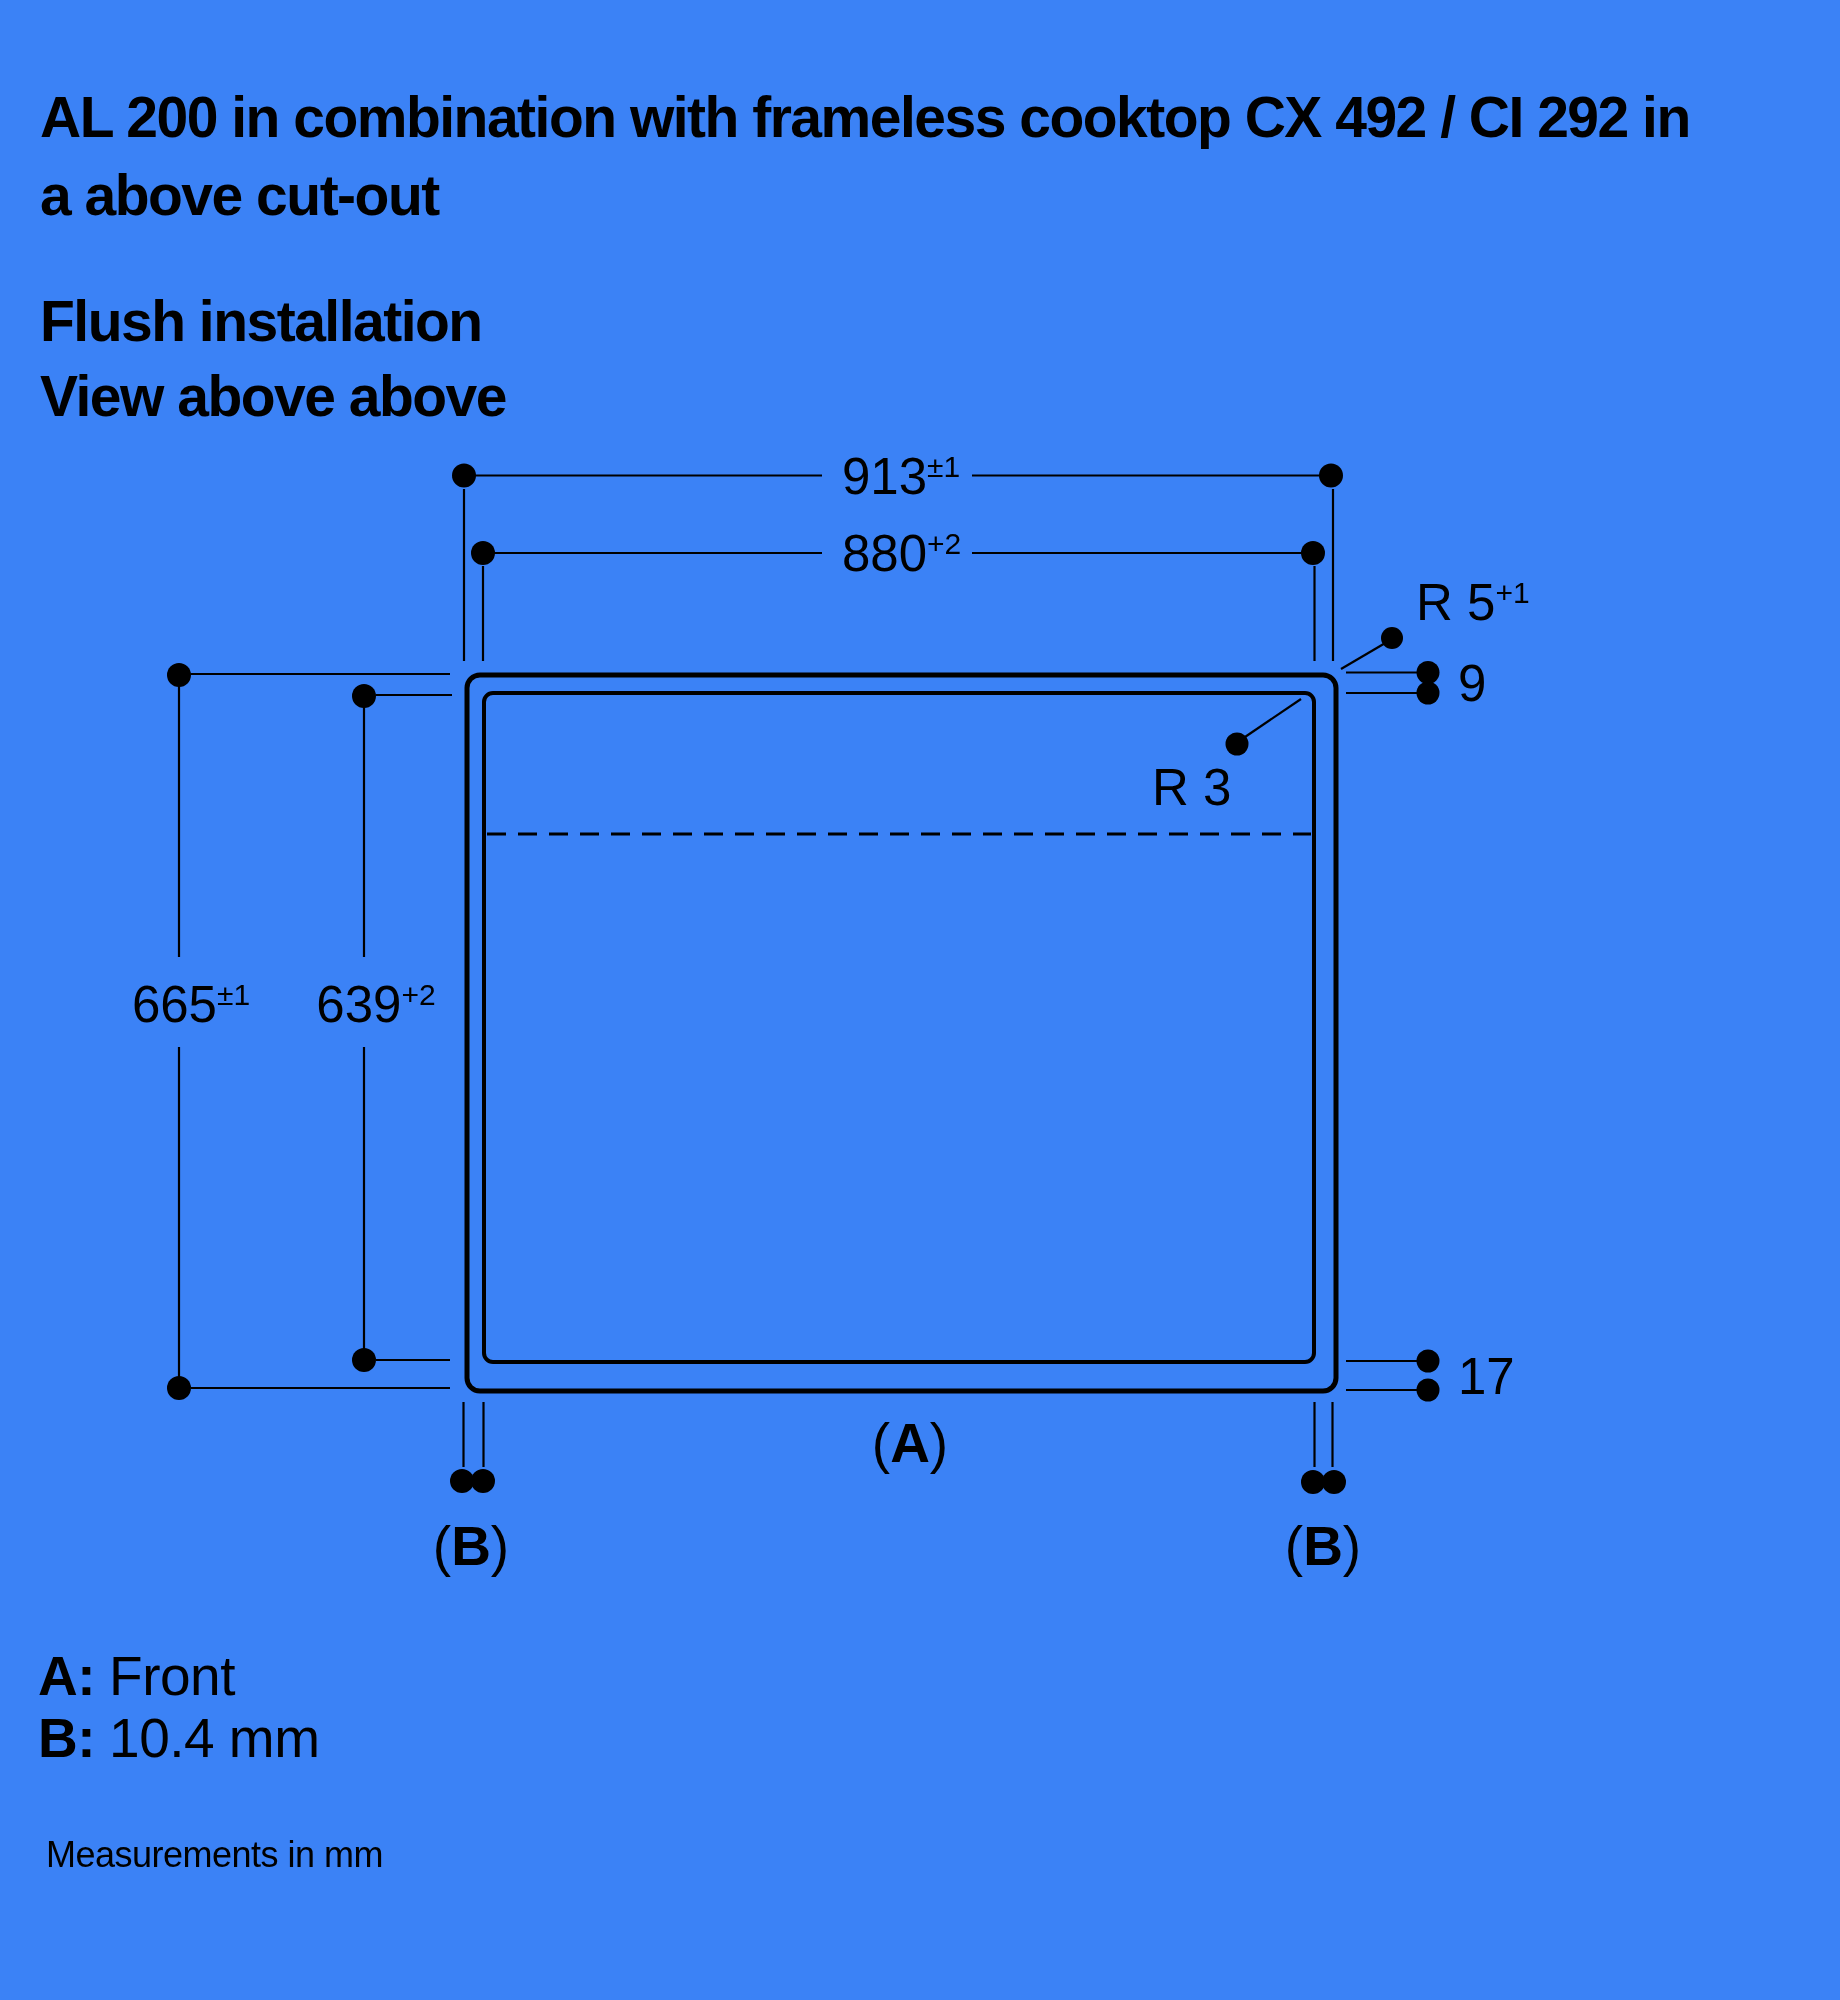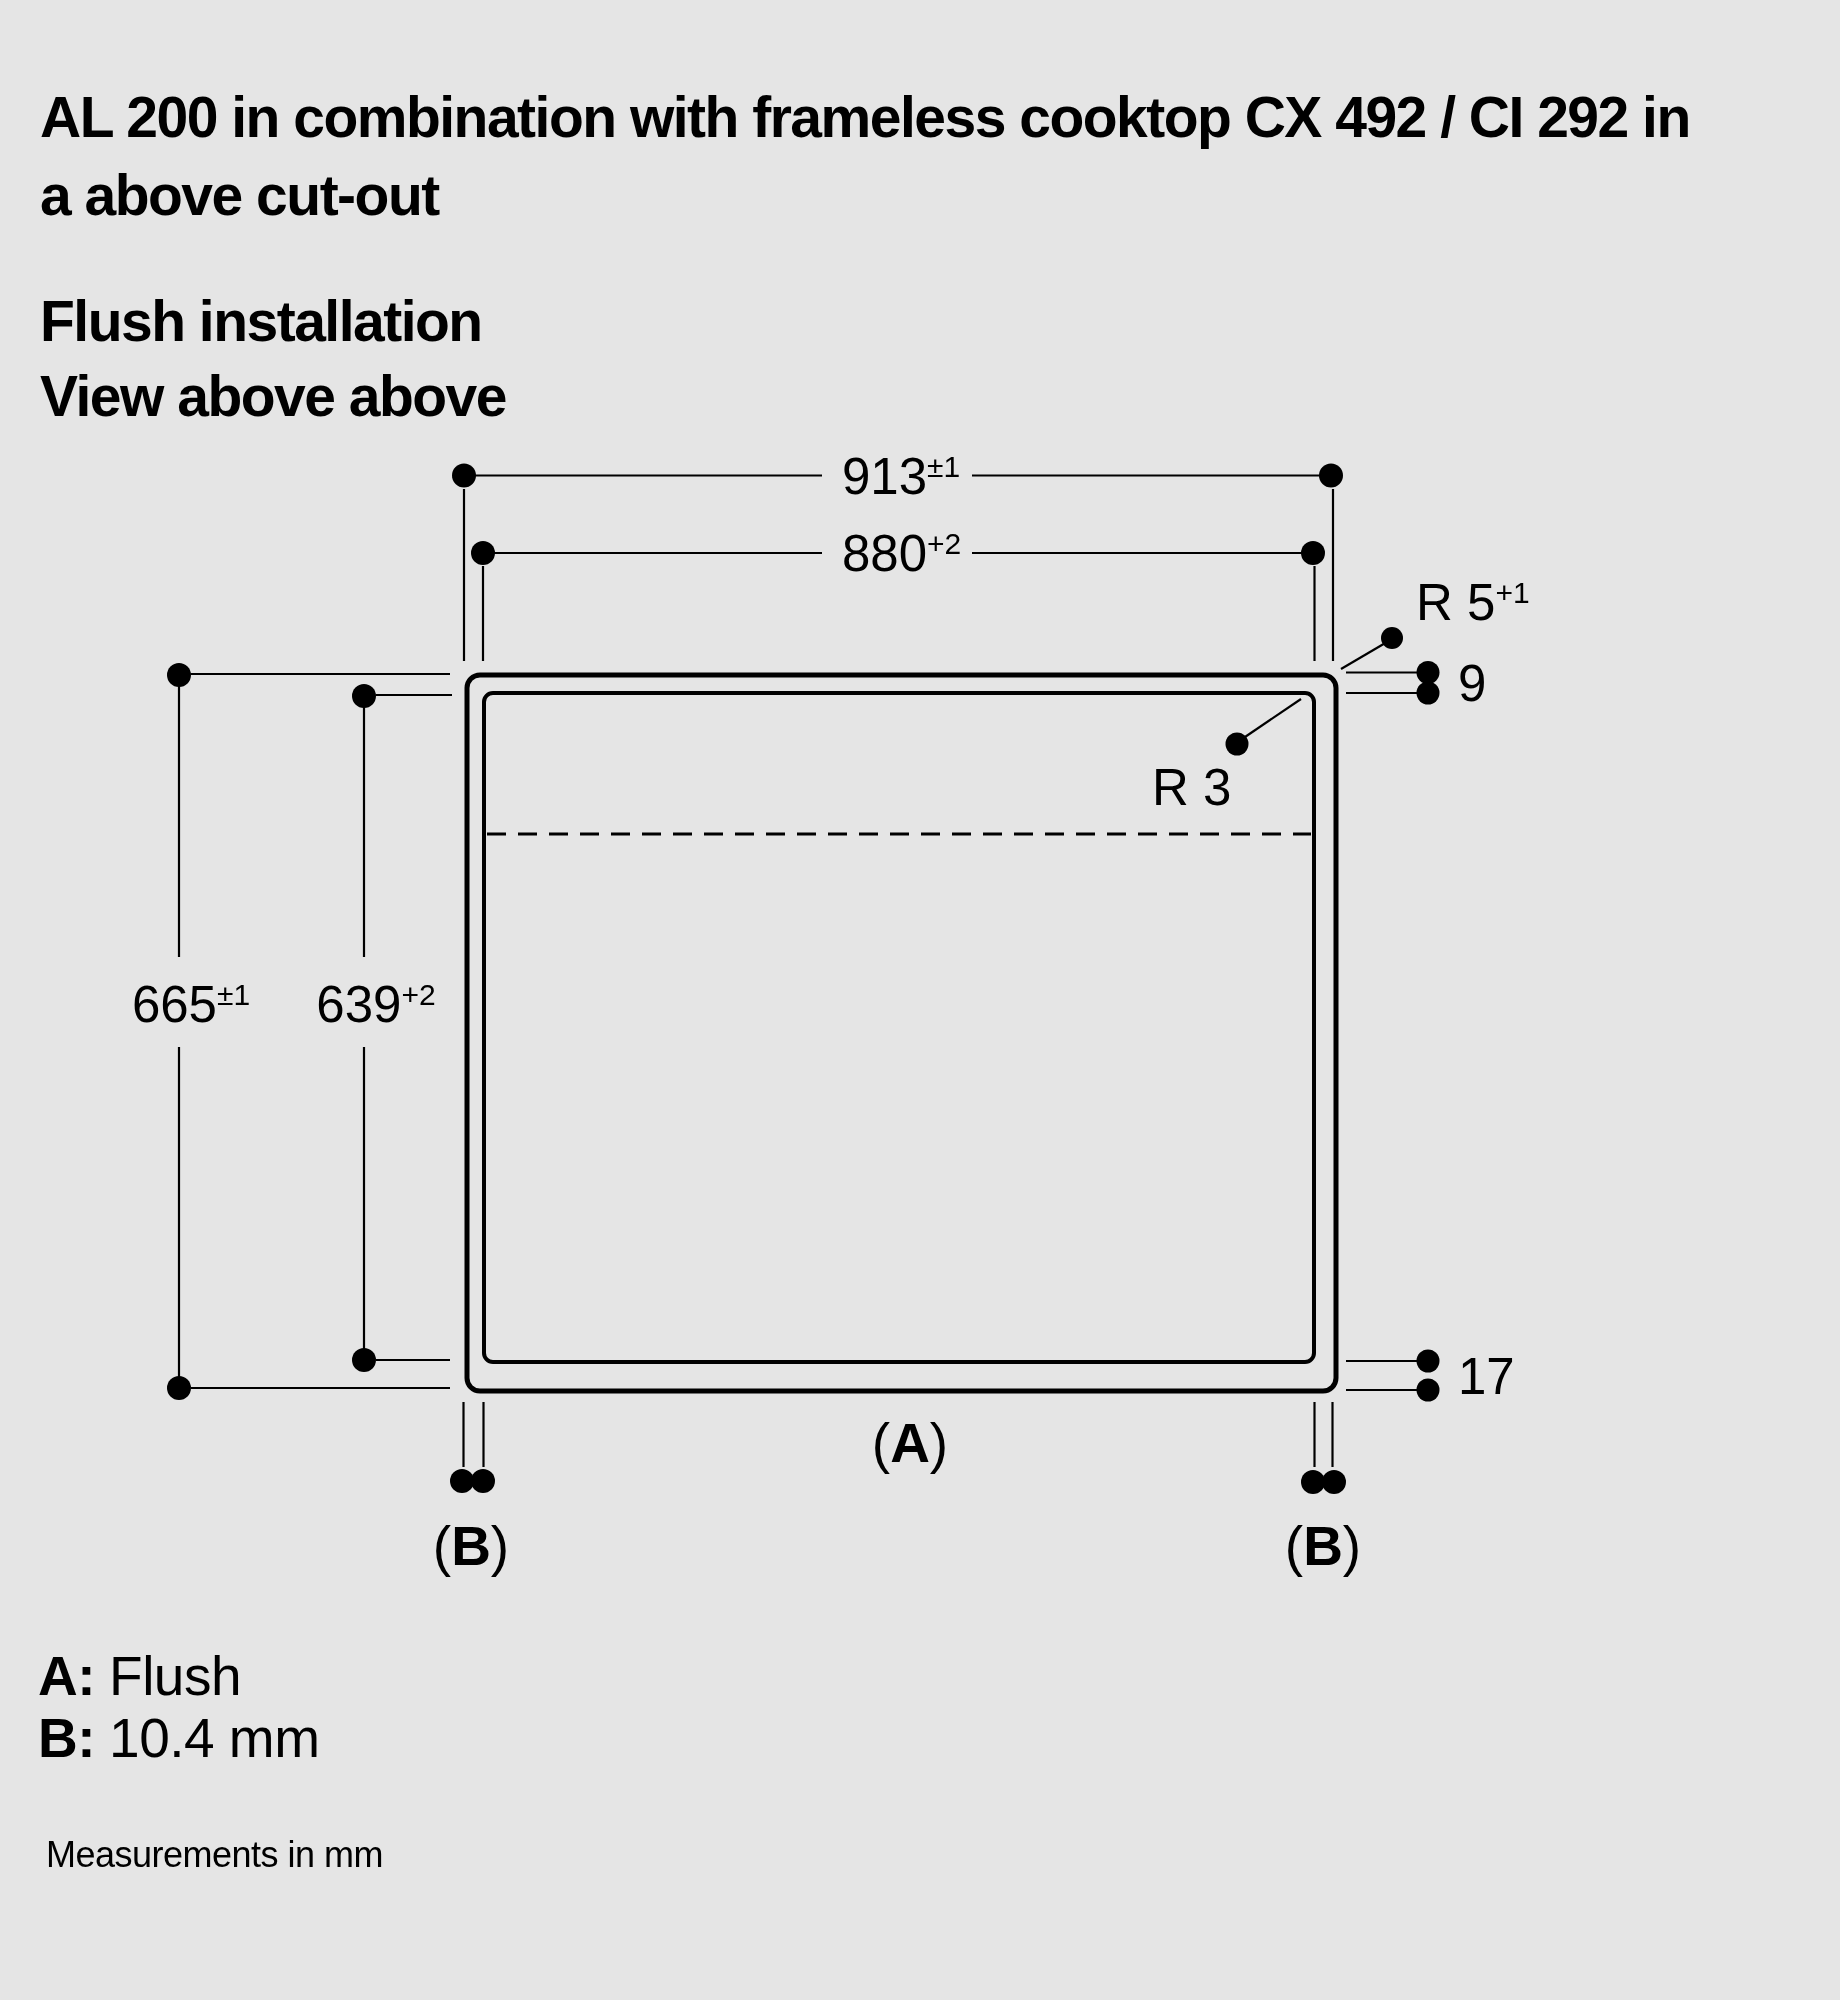--- a/index.html
+++ b/index.html
@@ -4,21 +4,21 @@
 <style>
   html, body {
     margin: 0;
     padding: 0;
     background: #ffffff;
   }
   .page {
     position: relative;
     width: 1840px;
     height: 2000px;
-    background: #e5e5e5;
+    background: #3b82f6;
     font-family: "Liberation Sans", sans-serif;
     color: #000000;
     overflow: hidden;
   }
   .title-block {
     position: absolute;
     left: 40px;
     top: 78px;
     font-size: 57px;
     line-height: 78px;
@@ -178,19 +178,19 @@
     <g>
       <line class="thin" x1="1314.5" y1="1402" x2="1314.5" y2="1467"></line>
       <line class="thin" x1="1332.5" y1="1402" x2="1332.5" y2="1467"></line>
       <circle class="dot" cx="1313" cy="1482" r="12"></circle>
       <circle class="dot" cx="1334" cy="1482" r="12"></circle>
       <text class="marker-text" x="1323" y="1565" text-anchor="middle"><tspan>(</tspan><tspan class="marker-letter">B</tspan><tspan>)</tspan></text>
     </g>
   </svg>
 
   <div class="legend-block">
-    <div><span class="legend-key">A:</span><span class="legend-value">Flush</span></div>
+    <div><span class="legend-key">A:</span><span class="legend-value">Front</span></div>
     <div><span class="legend-key">B:</span><span class="legend-value">10.4 mm</span></div>
   </div>
 
   <div class="note-block">Measurements in mm</div>
 
 </div>
 
 </body></html>

